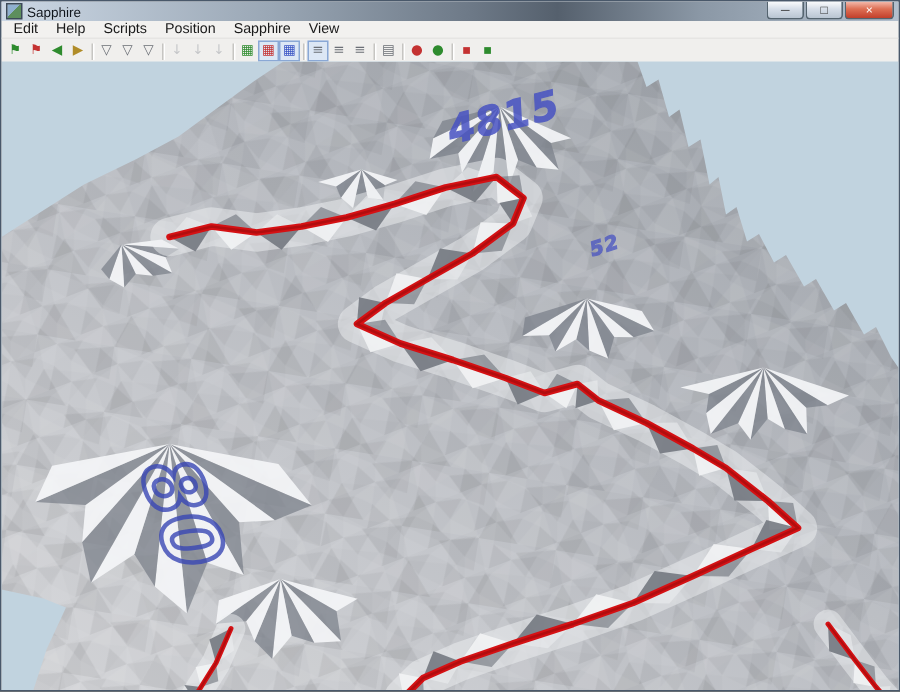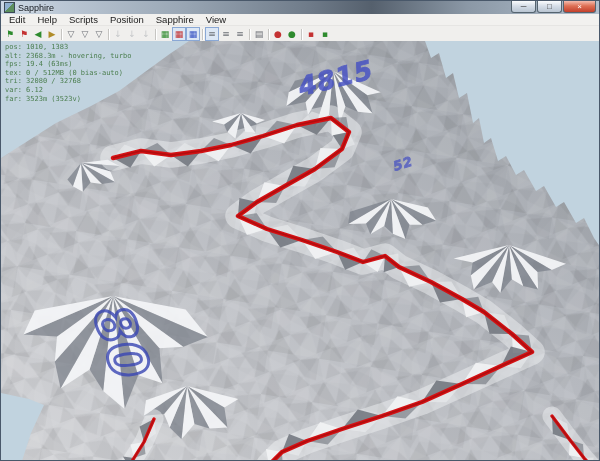--- a/index.html
+++ b/index.html
@@ -297,24 +297,15 @@
             <polygon points="583,417 579.4,428.3 591,426" fill="#6e737b" opacity="0.85"></polygon>
             <polygon points="583,417 592.7,416.4 591,426" fill="#eceef0" opacity="0.55"></polygon>
             <path d="M551 375 L 569 399 L 583 417 L 591 426" fill="none" stroke="#d51114" stroke-width="3.3000000000000003" stroke-linecap="round" stroke-linejoin="round"></path>
             <path d="M551 375 L 569 399 L 583 417 L 591 426" fill="none" stroke="#990b0c" stroke-width="1.32" opacity="0.6"></path>
           </g>
           <text x="300" y="55" font-size="26" transform="rotate(-14 300 55)" fill="#4853c2" stroke="#4853c2" stroke-width="0.8" opacity="0.85" font-family="&quot;DejaVu Sans&quot;, sans-serif" font-style="italic" font-weight="bold" letter-spacing="1">4815</text>
           <text x="92" y="272" font-size="52" transform="rotate(72 92 272)" fill="none" stroke="#3946b4" stroke-width="3" opacity="0.8" font-family="&quot;DejaVu Sans&quot;, sans-serif" font-style="italic" font-weight="bold" letter-spacing="1">80</text>
           <text x="394" y="130" font-size="13" transform="rotate(-18 394 130)" fill="#4853c2" stroke="#4853c2" stroke-width="0.8" opacity="0.75" font-family="&quot;DejaVu Sans&quot;, sans-serif" font-style="italic" font-weight="bold" letter-spacing="1">52</text>
         </g>
       </svg>
-    <div class="hud" style="color: rgb(76, 127, 80);">
-        <div class="hud-line">pos: 1010, 1383</div>
-        <div class="hud-line">alt: 2368.3m - hovering, turbo</div>
-        <div class="hud-line">fps: 19.4 (63ms)</div>
-        <div class="hud-line">tex: 0 / 512MB (0 bias-auto)</div>
-        <div class="hud-line">tri: 32080 / 32768</div>
-        <div class="hud-line">var: 6.12</div>
-        <div class="hud-line">far: 3523m (3523v)</div>
-      </div>
   </div>
 
 </div>
 
 </body></html>

